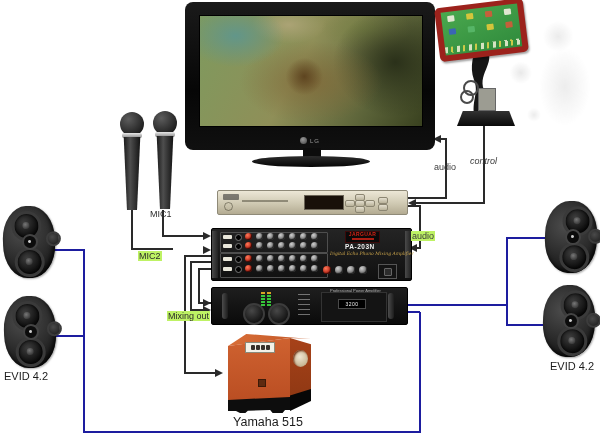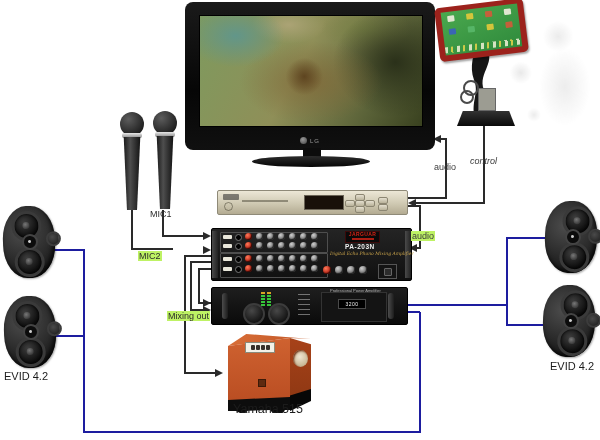--- a/index.html
+++ b/index.html
@@ -369,14 +369,14 @@
   </div>
 
   <div class="lbl" style="left:150px;top:209px;">MIC1</div>
   <div class="lbl bg" style="left:138px;top:243px;margin-top:8px;">MIC2</div>
   <div class="lbl" style="left:434px;top:162px;color:#3c3c3c;">audio</div>
   <div class="lbl" style="left:470px;top:156px;color:#3c3c3c;font-style:italic;">control</div>
   <div class="lbl bg" style="left:411px;top:231px;color:#3c3c3c;">audio</div>
   <div class="lbl bg" style="left:167px;top:311px;">Mixing out</div>
   <div class="lbl evid" style="left:4px;top:370px;">EVID 4.2</div>
   <div class="lbl evid" style="left:550px;top:360px;">EVID 4.2</div>
-  <div class="lbl yamaha" style="left:222px;top:402px;width:92px;">Yamaha 515</div>
+  <div class="lbl yamaha" style="left:222px;top:415px;width:92px;">Yamaha 515</div>
 </div>
 
 </body></html>

